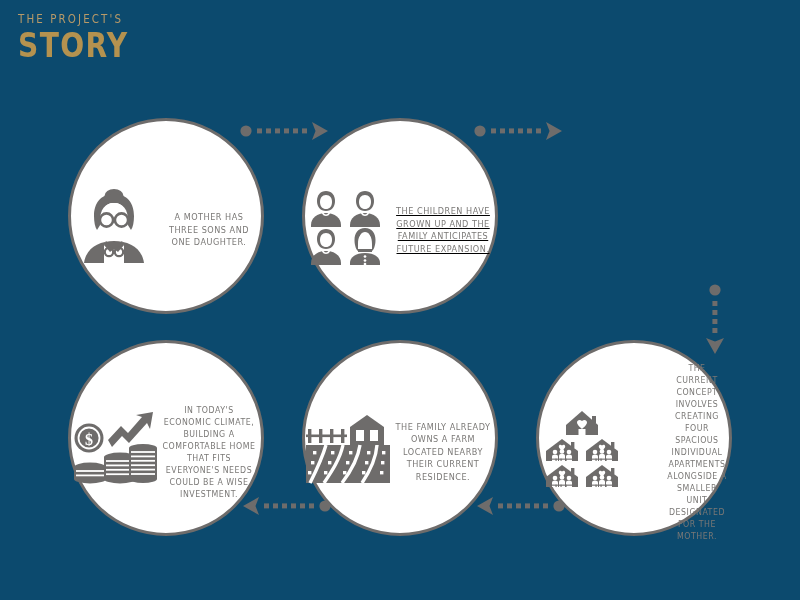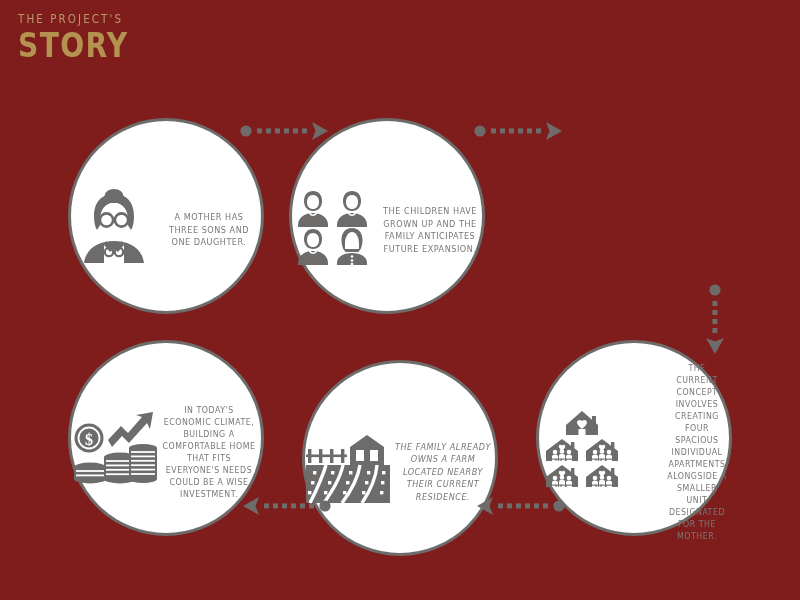--- a/index.html
+++ b/index.html
@@ -13,21 +13,21 @@
 
   body {
     font-family: "Liberation Sans", sans-serif;
     position: relative;
   }
 
   #stage {
     position: relative;
     width: 800px;
     height: 600px;
-    background: #7f1d1d;
+    background: #0c4a6e;
   }
 
   
   .header {
     position: absolute;
     left: 18px;
     top: 12px;
     width: 300px;
   }
   .header-kicker {
@@ -88,25 +88,25 @@
     font-size: 9.5px;
     line-height: 12.5px;
     letter-spacing: 0.55px;
     color: #7a7876;
     text-transform: uppercase;
     transform: scaleX(0.95);
   }
 
   
   #node-1 { left: 68px;  top: 118px; }
-  #node-2 { left: 289px; top: 118px; }
+  #node-2 { left: 302px; top: 118px; text-decoration: underline; }
   #node-3 { left: 536px; top: 118px; }
   
   #node-6 { left: 68px;  top: 340px; }
-  #node-5 { left: 302px; top: 360px; font-style: italic; }
+  #node-5 { left: 302px; top: 340px; }
   #node-4 { left: 536px; top: 340px; gap: 40px; }
 
   #node-4 .node-caption, #node-6 .node-caption { font-size: 9.2px; line-height: 12px; }
 
   
   .connector {
     position: absolute;
   }
   .connector svg { display: block; overflow: visible; }
 

